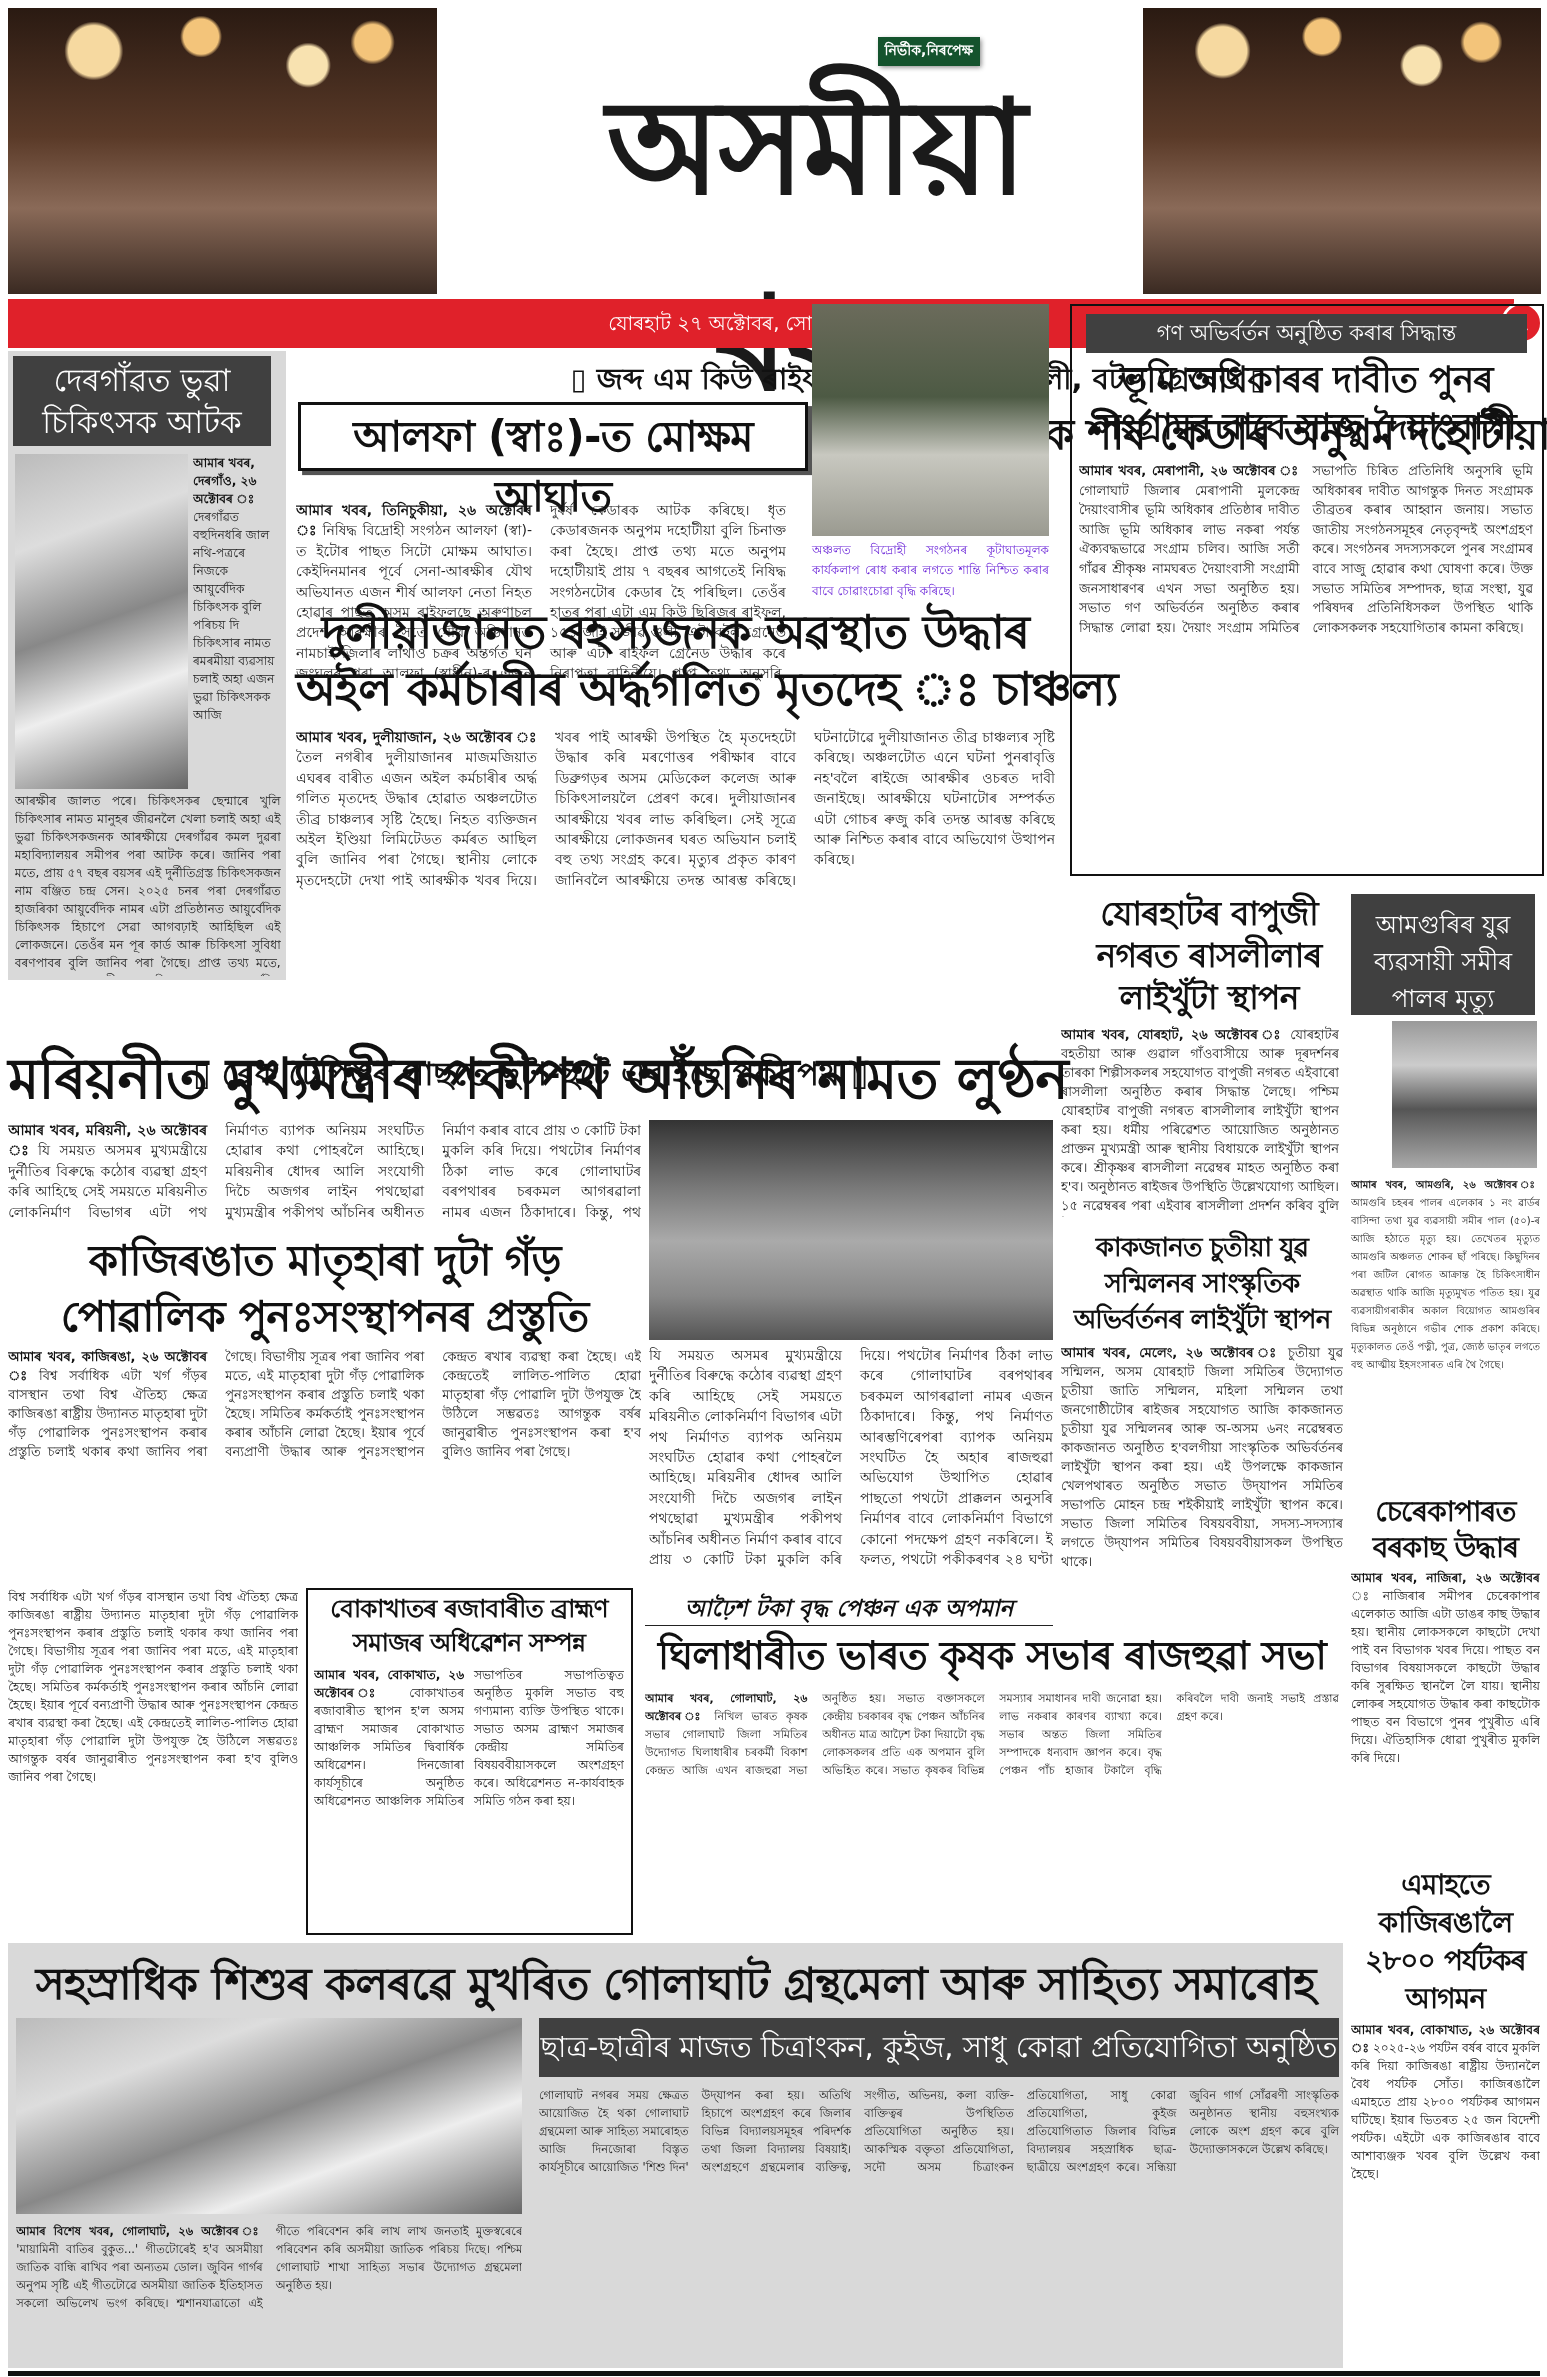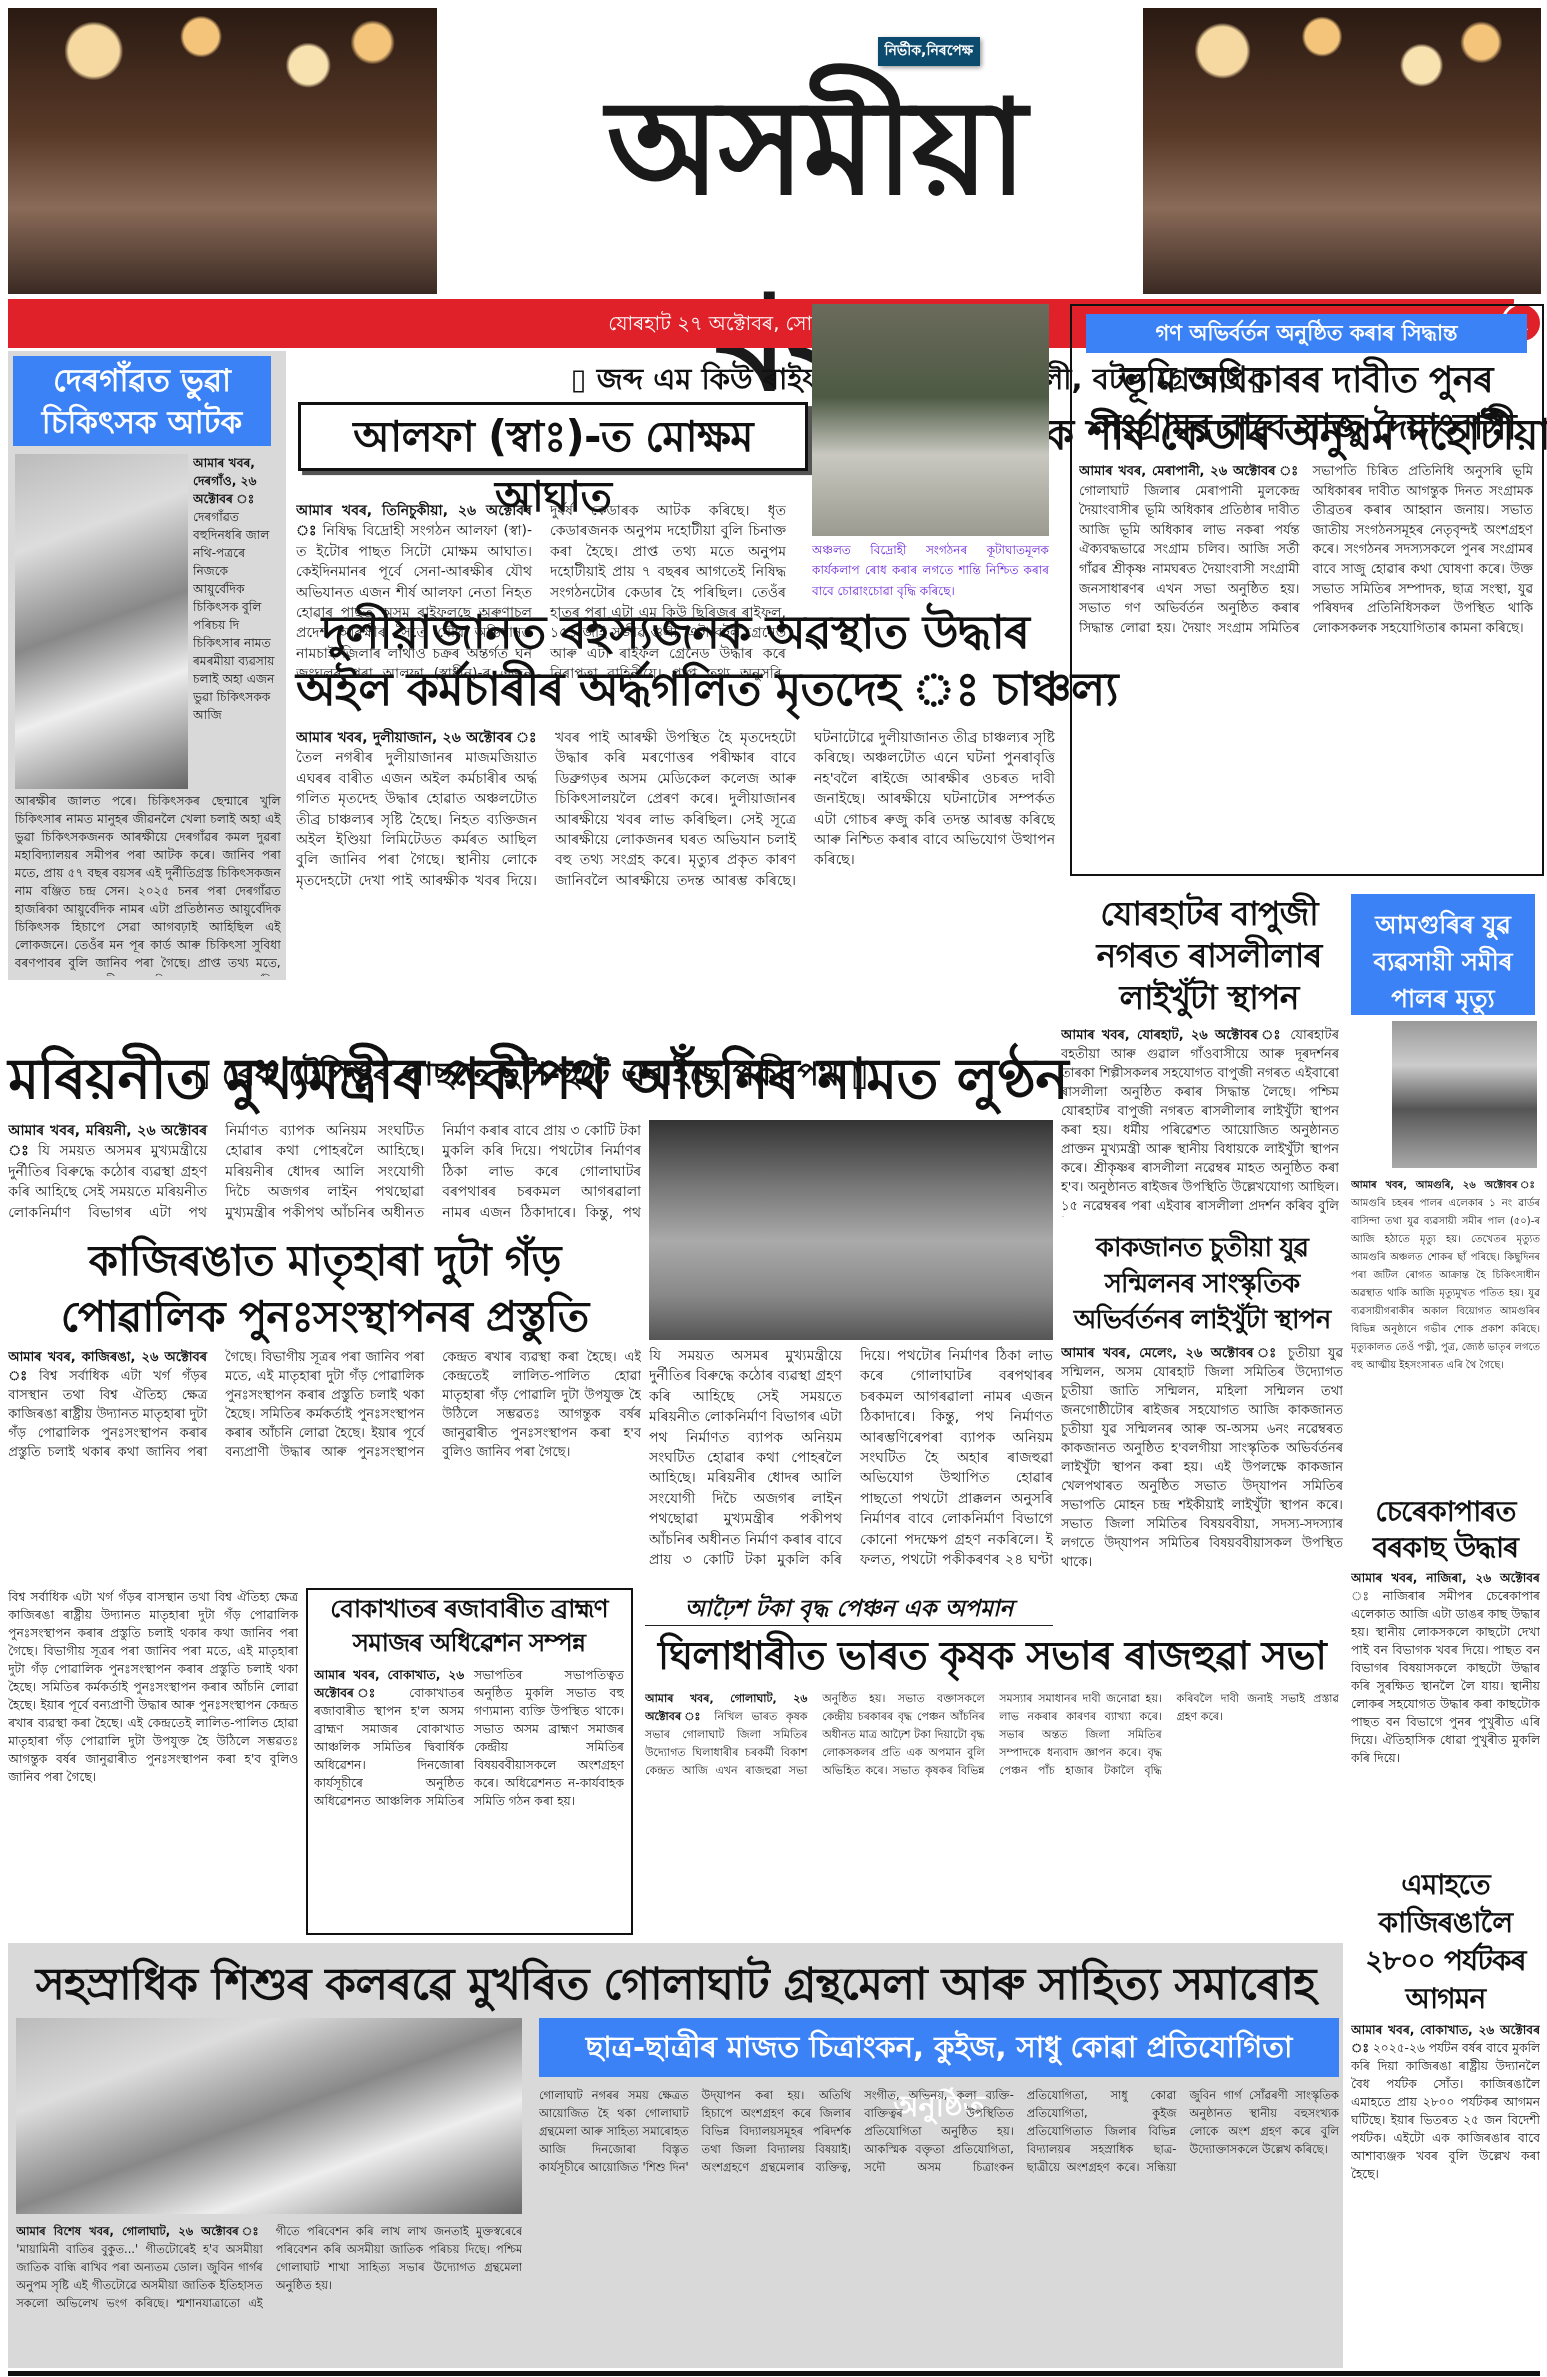--- a/index.html
+++ b/index.html
@@ -7,29 +7,29 @@
   body { font-family: "DejaVu Sans", sans-serif; color: #111; position: relative; }
   .abs { position: absolute; }
   .photo { background: linear-gradient(135deg, #555 0%, #999 30%, #444 55%, #888 80%, #333 100%); }
   .photo.warm { background: radial-gradient(circle at 20% 15%, #f6d9a0 0 6%, transparent 7%), radial-gradient(circle at 45% 10%, #f3c47a 0 5%, transparent 6%), radial-gradient(circle at 70% 20%, #f8e2b0 0 5%, transparent 6%), radial-gradient(circle at 85% 12%, #f3c47a 0 4%, transparent 5%), linear-gradient(180deg, #2a1a12 0%, #5a3a28 45%, #8a6a58 70%, #3a2a22 100%); }
   .photo.gray1 { background: linear-gradient(160deg, #bbb 0%, #ddd 25%, #888 50%, #eee 70%, #666 100%); }
   .photo.gray2 { background: linear-gradient(180deg, #6b6b5b 0%, #4d5a44 40%, #c8c8c0 65%, #9a9a90 100%); }
   .photo.gray3 { background: linear-gradient(180deg, #333 0%, #777 30%, #aaa 55%, #888 80%, #555 100%); }
   .photo.gray4 { background: linear-gradient(180deg, #999 0%, #ccc 30%, #555 60%, #aaa 100%); }
 
   .masthead-title { font-family: "DejaVu Serif", serif; font-weight: bold; font-size: 96px; letter-spacing: -1.6px; text-align: center; color: #1a1a1a; }
-  .tagline { background: #0c4a6e; color: #fff; font-size: 14px; font-weight: bold; padding: 2.4px 6.5px; box-shadow: 2.4px 2.4px 4.9px #888; }
+  .tagline { background: #14532d; color: #fff; font-size: 14px; font-weight: bold; padding: 2.4px 6.5px; box-shadow: 2.4px 2.4px 4.9px #888; }
   .dateband { background: #e0212a; color: #fff; font-size: 18px; text-align: center; line-height: 31px; }
   .pagenum { width: 42px; height: 42px; border-radius: 50%; background: #e0212a; border: 3.3px solid #fff; color: #fff; font-weight: bold; font-size: 24.5px; text-align: center; line-height: 36px; }
 
   .kicker { font-weight: bold; text-align: center; color: #111; }
   .hl { font-family: "DejaVu Sans", sans-serif; font-weight: bold; color: #111; line-height: 1.08; letter-spacing: -0.8px; }
   .hl-center { text-align: center; }
   .boxed { border: 3.3px solid #111; padding: 1.6px 8.2px; box-shadow: 4.1px 4.1px 0 #555; }
-  .dark-box { background: #3b82f6; color: #fff; text-align: center; font-weight: bold; }
+  .dark-box { background: #404040; color: #fff; text-align: center; font-weight: normal; }
   .body-text { font-size: 14px; line-height: 20.4px; text-align: justify; color: #222; column-gap: 18px; overflow: hidden; }
   .body-text b { font-weight: bold; color: #111; }
   .caption { font-size: 12px; line-height: 20.4px; text-align: justify; color: #6d28d9; }
   .rule-h { background: #222; height: 1.6px; }
   .gray-panel { background: #d9d9d9; }
   .framed { border: 2.4px solid #111; }
 </style>
 </head>
 <body>
 

